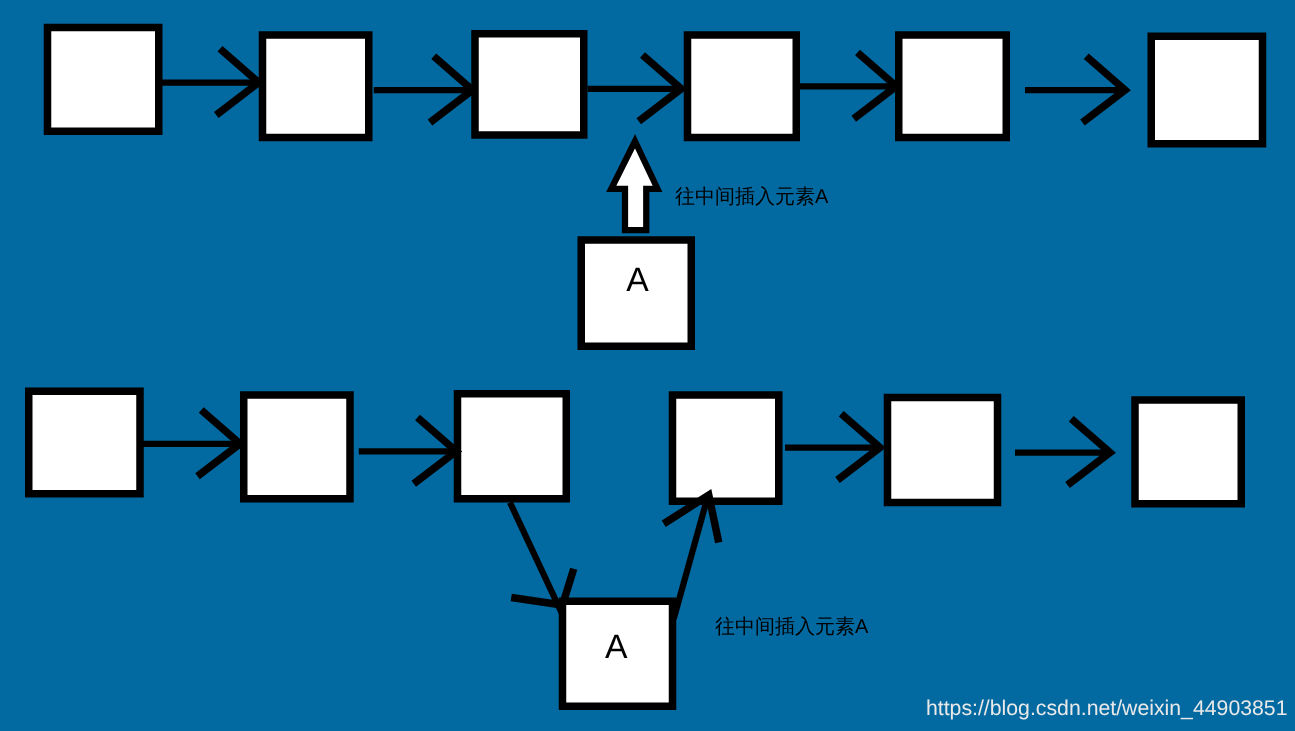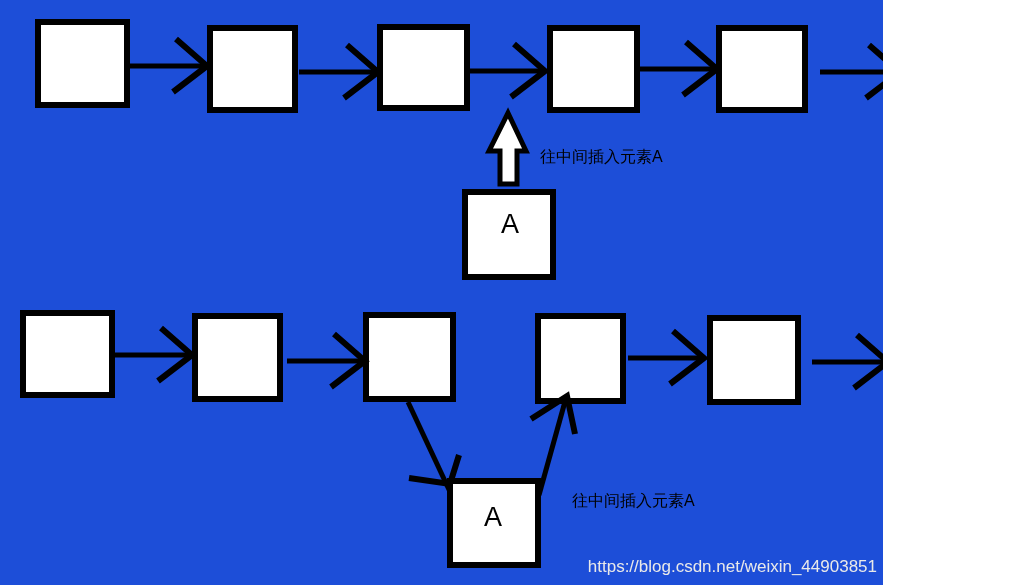--- a/index.html
+++ b/index.html
@@ -3,23 +3,23 @@
 <meta charset="utf-8">
 <style>
   html, body {
     margin: 0;
     padding: 0;
     background: #ffffff;
     font-family: "Liberation Sans", "DejaVu Sans", sans-serif;
   }
   .stage {
     position: relative;
-    width: 883px;
+    width: 1036px;
     height: 585px;
-    background: #1d4ed8;
+    background: #0369a1;
     overflow: hidden;
   }
   svg { display: block; }
   .node {
     fill: #ffffff;
     stroke: #000000;
     stroke-width: 6;
   }
   .shaft {
     fill: none;

